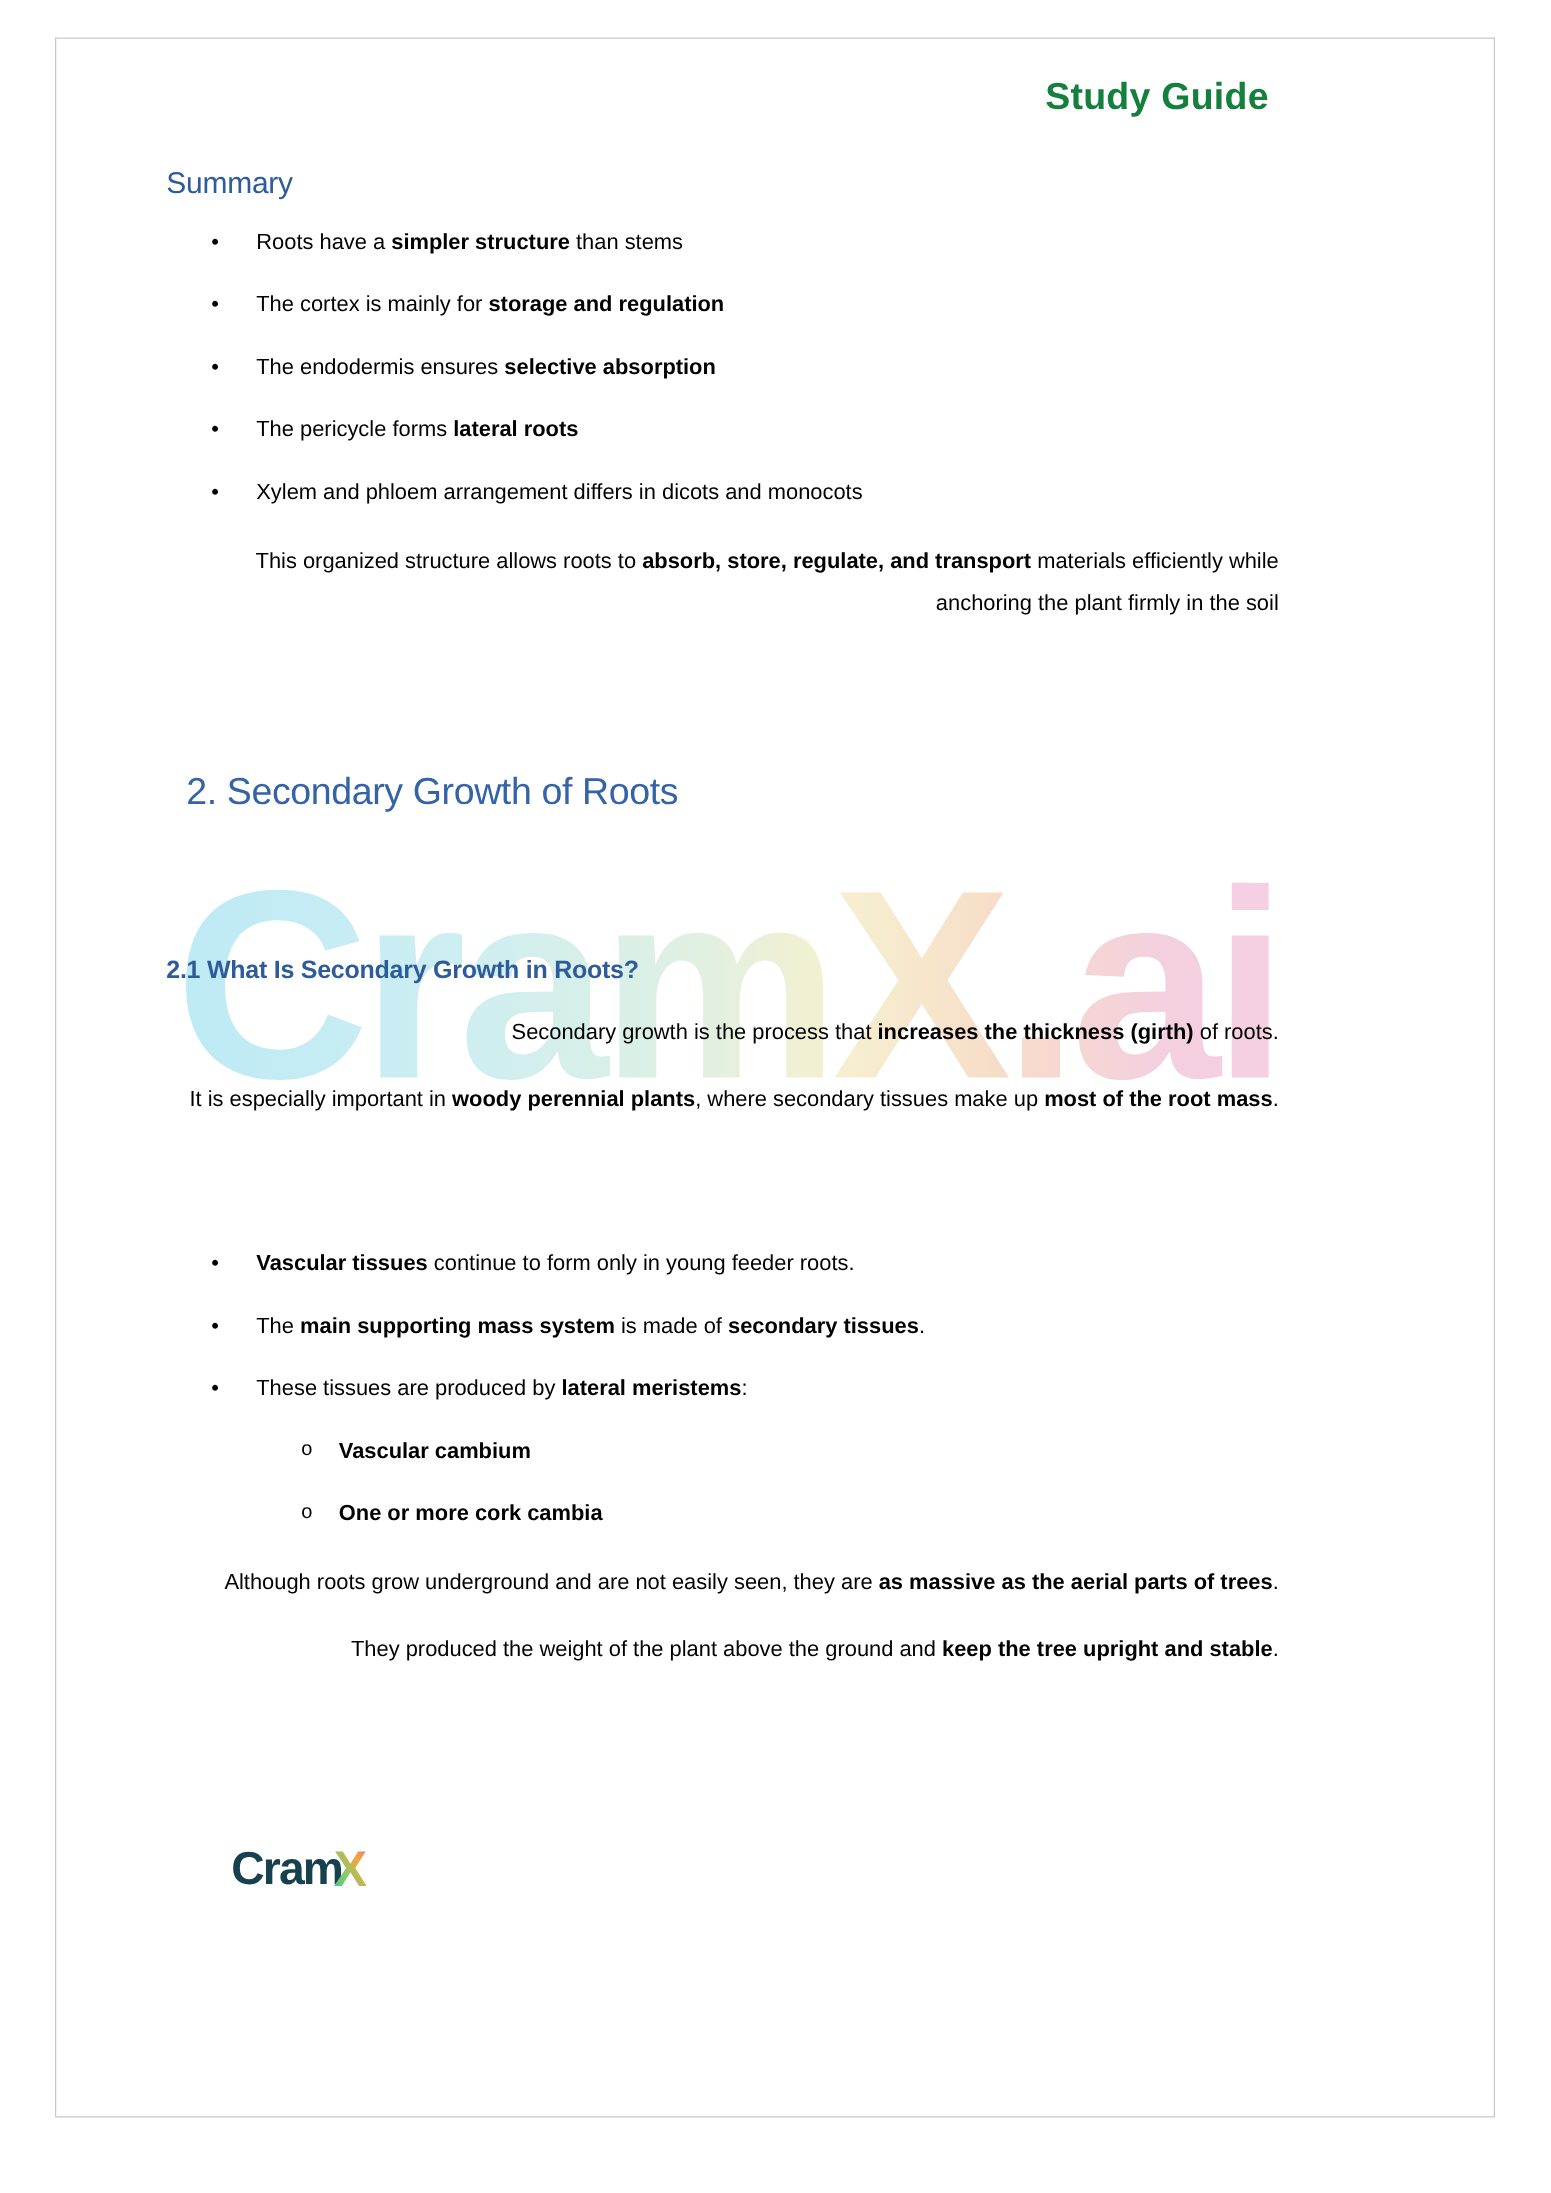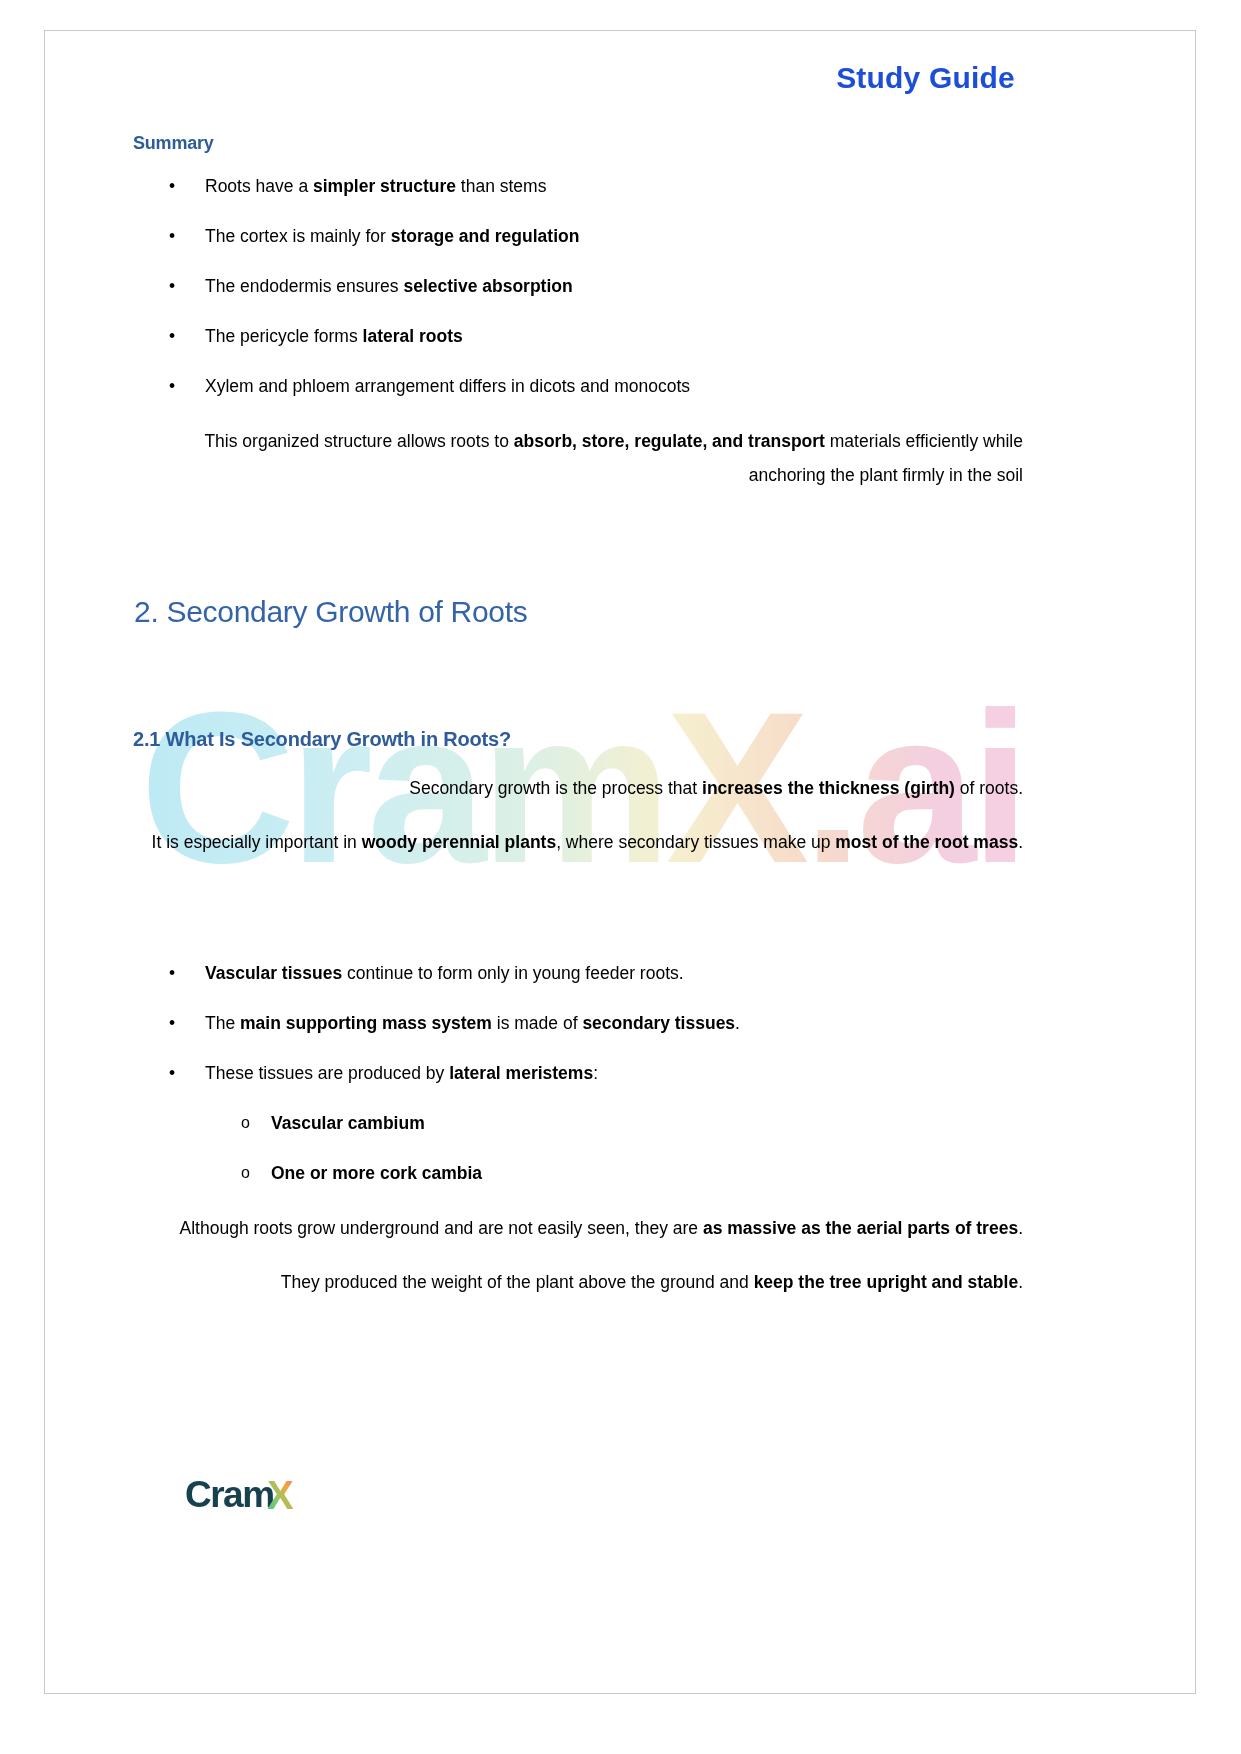--- a/index.html
+++ b/index.html
@@ -43,39 +43,39 @@
     z-index: 1;
     pointer-events: none;
   }
   .watermark svg { display: block; width: 100%; height: 100%; }
 
   
   .doc-title {
     text-align: right;
     font-size: 30px;
     font-weight: bold;
-    color: #1d4ed8;
+    color: #15803d;
     letter-spacing: 0.2px;
     margin: 0 0 0 0;
     padding-right: 8px;
   }
 
   
   .h-summary {
-    font-size: 18px;
-    font-weight: bold;
+    font-size: 24px;
+    font-weight: normal;
     color: #2E5C9A;
     margin: 38px 0 0 0;
     letter-spacing: -0.2px;
   }
   .h2 {
     font-size: 30px;
     font-weight: normal;
     color: #3463A8;
-    margin: 1px;
+    margin: 16px;
     letter-spacing: -0.3px;
   }
   .h3 {
     font-size: 20px;
     font-weight: bold;
     color: #2E5C9A;
     margin: 0;
     letter-spacing: -0.2px;
   }
 

